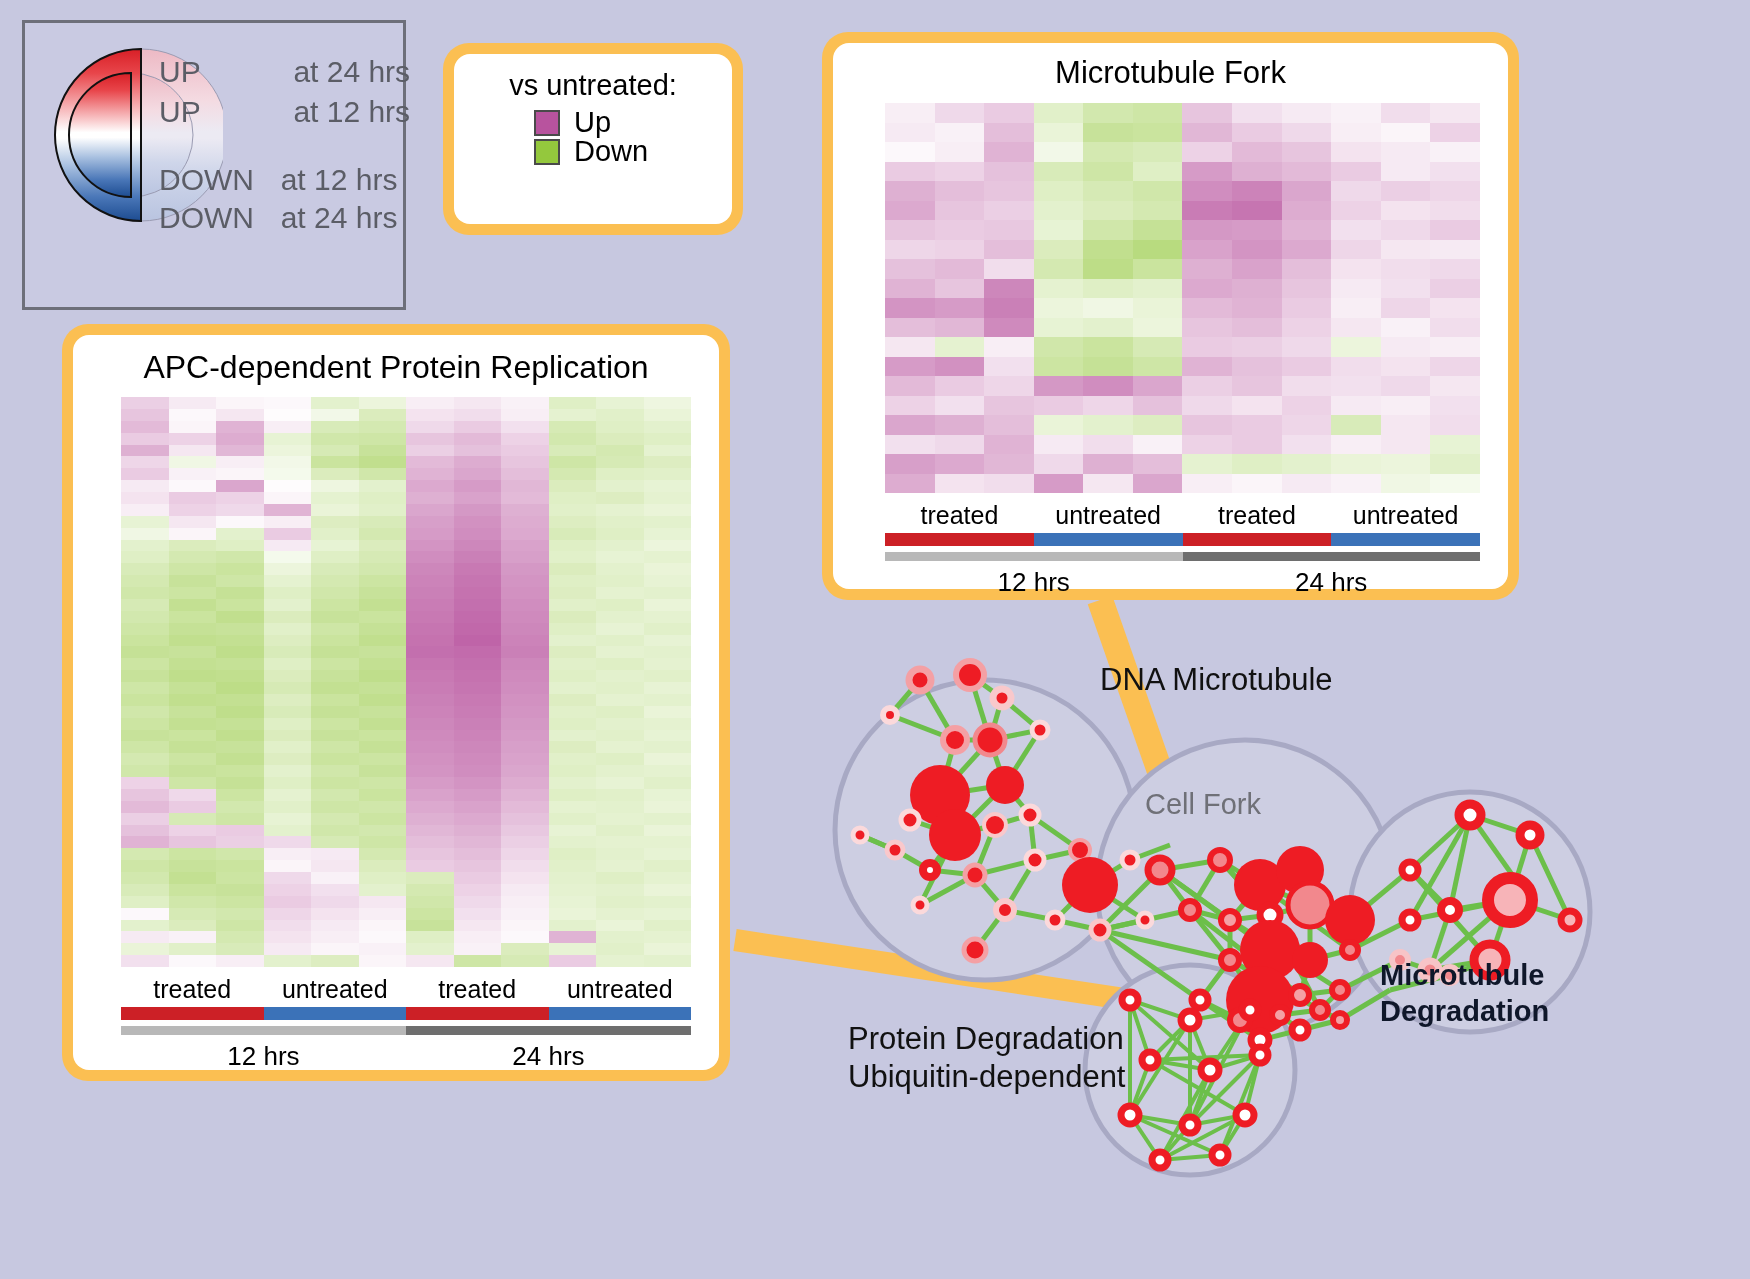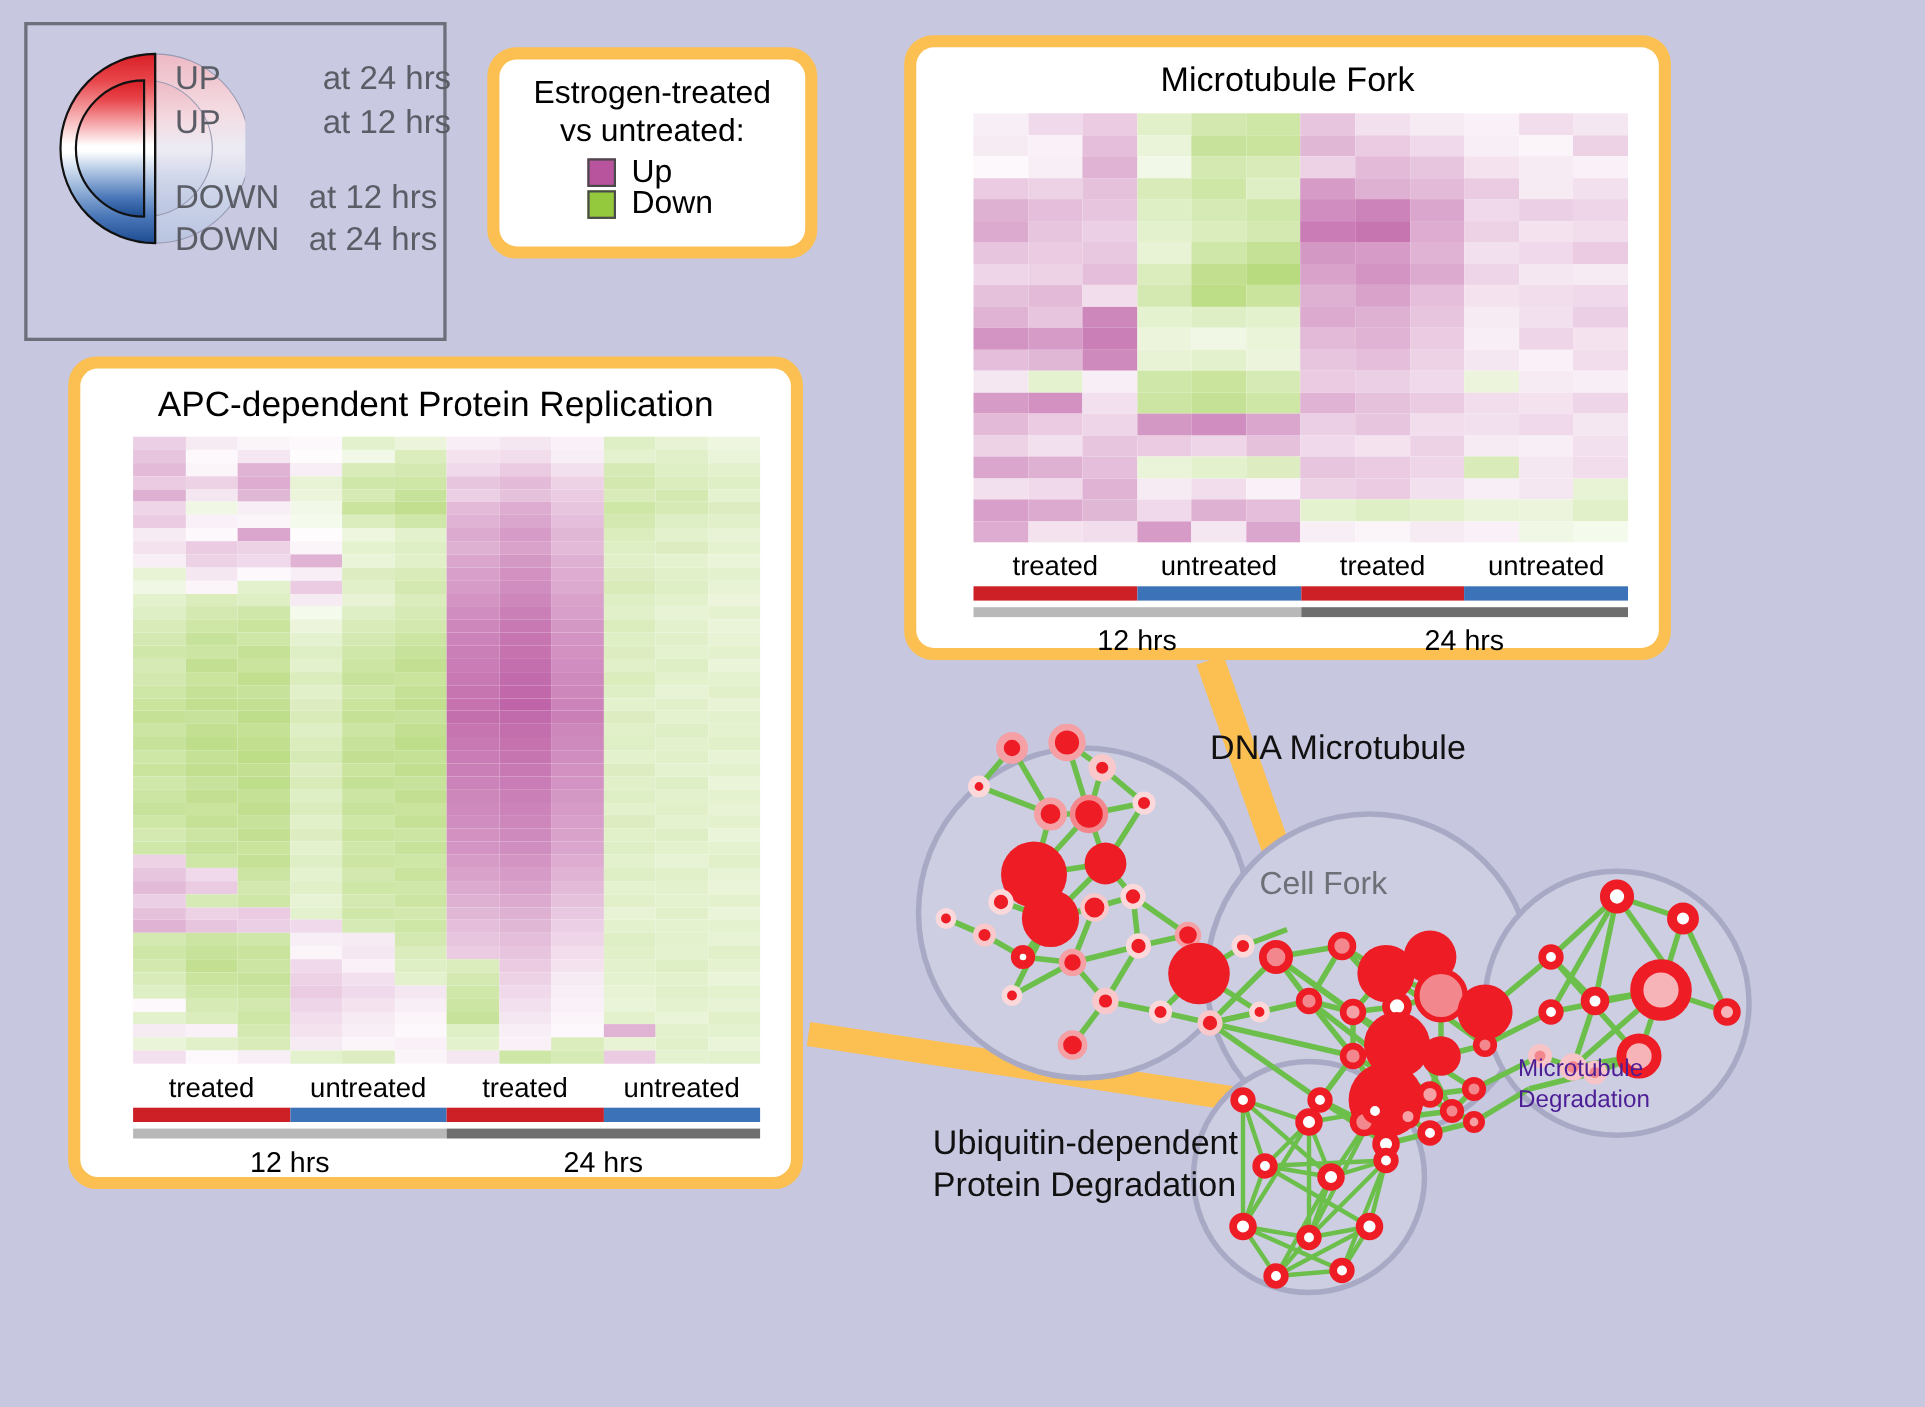--- a/index.html
+++ b/index.html
@@ -67,21 +67,21 @@
   .axis-bar{display:flex;height:13px;margin-top:3px;}
   .axis-bar>div{flex:1;}
   .axis-bar.thin{height:9px;margin-top:6px;}
   .axis-time-labels{display:flex;font-size:26px;color:#000;margin-top:6px;}
   .axis-time-labels>div{flex:1;text-align:center;}
   
   #network{position:absolute;left:790px;top:620px;width:960px;height:659px;}
   .net-label{position:absolute;white-space:nowrap;}
   #label-dna{left:310px;top:42px;font-size:31px;color:#111;}
   #label-cellcycle{left:355px;top:168px;font-size:29px;color:#6f7077;}
-  #label-microtubule{left:590px;top:337px;font-size:22px;color:#4c1d95;line-height:1.25;}
+  #label-microtubule{left:590px;top:337px;font-size:29px;color:#0f172a;line-height:1.25;font-weight:bold;}
   #label-ubiquitin{left:58px;top:400px;font-size:31px;color:#111;line-height:1.22;}
 </style>
 </head>
 <body>
 
 <div id="color-key">
 
   <svg id="key-rings" viewBox="0 0 170 180">
     <defs>
       <linearGradient id="gradUD" x1="0" y1="0" x2="0" y2="1">
@@ -133,21 +133,20 @@
     <span class="kw">DOWN</span>
     <span style="display:inline-block;width:10px;"></span>
     <span class="kw">at 24 hrs</span>
   </div>
 
 </div>
 
 <div class="panel" id="legend">
   <div class="panel-inner">
     <div class="legend-title">
-      <div>Estrogen-treated</div>
       <div>vs untreated:</div>
     </div>
     <div class="legend-items">
       <div class="legend-item">
         <span class="swatch" style="background:#b8539e"></span>
         <span>Up</span>
       </div>
       <div class="legend-item">
         <span class="swatch" style="background:#94c83d"></span>
         <span>Down</span>
@@ -418,22 +417,22 @@
     </g>
   </svg>
 
   <div class="net-label" id="label-dna">DNA Microtubule</div>
   <div class="net-label" id="label-cellcycle">Cell Fork</div>
   <div class="net-label" id="label-microtubule">
     <div>Microtubule</div>
     <div>Degradation</div>
   </div>
   <div class="net-label" id="label-ubiquitin">
+    <div>Protein Degradation</div>
     <div>Ubiquitin-dependent</div>
-    <div>Protein Degradation</div>
   </div>
 </div>
 
 <div class="panel" id="panel-replication">
   <div class="panel-inner">
     <div class="hm-title">Microtubule Fork</div>
     <div class="hm-grid" id="rep-grid" style="grid-template-rows: repeat(20, 1fr);">
         <div class="hm-cell" style="background: rgb(248, 238, 245);"></div>
         <div class="hm-cell" style="background: rgb(239, 217, 234);"></div>
         <div class="hm-cell" style="background: rgb(234, 203, 226);"></div>

